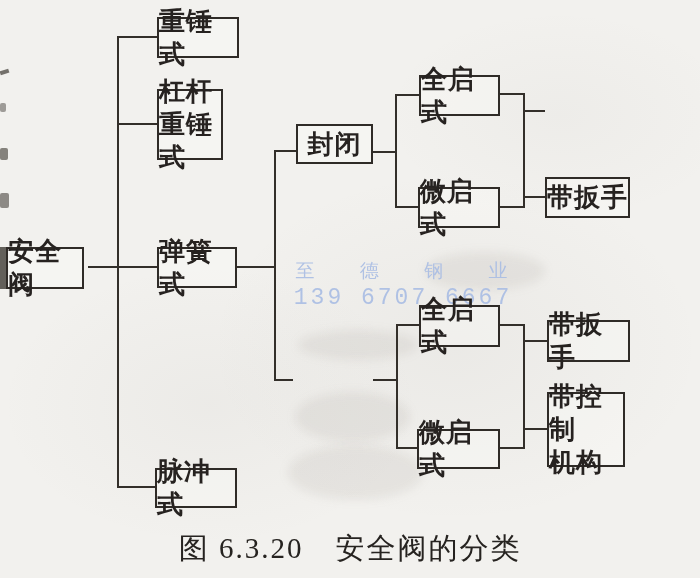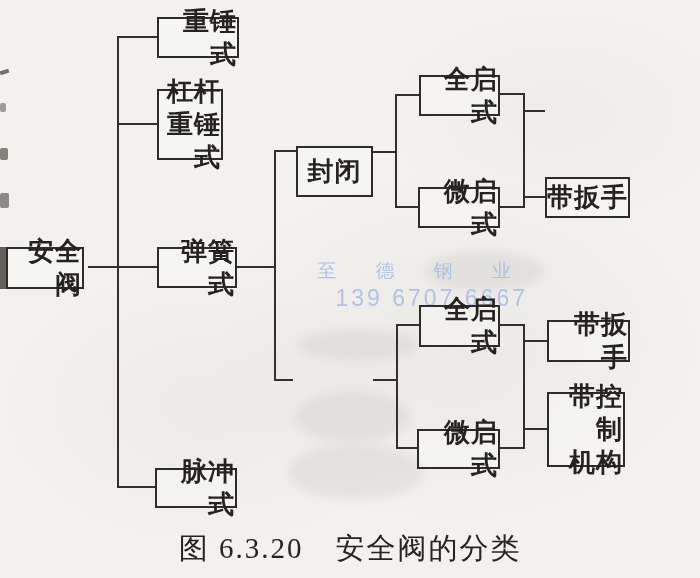--- a/index.html
+++ b/index.html
@@ -11,31 +11,31 @@
       radial-gradient(ellipse 350px 250px at 65% 60%, rgba(120,115,108,0.06), transparent 70%),
       radial-gradient(ellipse 250px 150px at 80% 20%, rgba(120,115,108,0.04), transparent 70%);
     font-family:"Liberation Serif","DejaVu Serif",serif;
     color:#2a2623;
   }
   .node{
     position:absolute;box-sizing:border-box;
     border:2px solid #2f2b27;
     display:flex;align-items:center;justify-content:center;
     font-size:26px;font-weight:700;line-height:33px;
-    white-space:pre-line;text-align:right;
+    white-space:pre-line;text-align:left;
     color:#262220;
     background:rgba(252,251,249,0.35);
     letter-spacing:1px;
   }
   .hline{position:absolute;height:2px;background:#332f2a;}
   .vline{position:absolute;width:2px;background:#332f2a;}
   .watermark{
     position:absolute;left:278px;top:258px;width:250px;
-    color:#a9bde4;opacity:0.9;text-align:right;
-    font-family:Liberation Sans, sans-serif;
+    color:#a9bde4;opacity:0.9;text-align:center;
+    font-family:Liberation Mono, monospace;
   }
   .watermark .wm-line1{font-size:19px;letter-spacing:17px;padding-left:14px;display:block;}
   .watermark .wm-line2{font-size:23px;letter-spacing:3px;display:block;margin-top:1px;}
   .caption{
     position:absolute;left:0;top:529px;width:700px;
     text-align:center;font-size:29px;color:#262320;
     font-weight:400;
   }
   .caption .cap-num{letter-spacing:2px;margin-right:32px;}
   .caption .cap-title{letter-spacing:2px;}
@@ -99,21 +99,21 @@
 
   <div class="node" style="left:157px;top:17px;width:82px;height:41px">重锤式</div>
 
   <div class="node" style="left:157px;top:89px;width:66px;height:71px">杠杆
 重锤式</div>
 
   <div class="node" style="left:157px;top:247px;width:80px;height:41px">弹簧式</div>
 
   <div class="node" style="left:155px;top:468px;width:82px;height:40px">脉冲式</div>
 
-  <div class="node" style="left:296px;top:146px;width:77px;height:51px">封闭</div>
+  <div class="node" style="left:296px;top:124px;width:77px;height:40px">封闭</div>
 
   <div class="node" style="left:419px;top:75px;width:81px;height:41px">全启式</div>
 
   <div class="node" style="left:418px;top:187px;width:82px;height:41px">微启式</div>
 
 
   <div class="node" style="left:545px;top:177px;width:85px;height:41px">带扳手</div>
 
 
   <div class="node" style="left:419px;top:305px;width:81px;height:42px">全启式</div>

